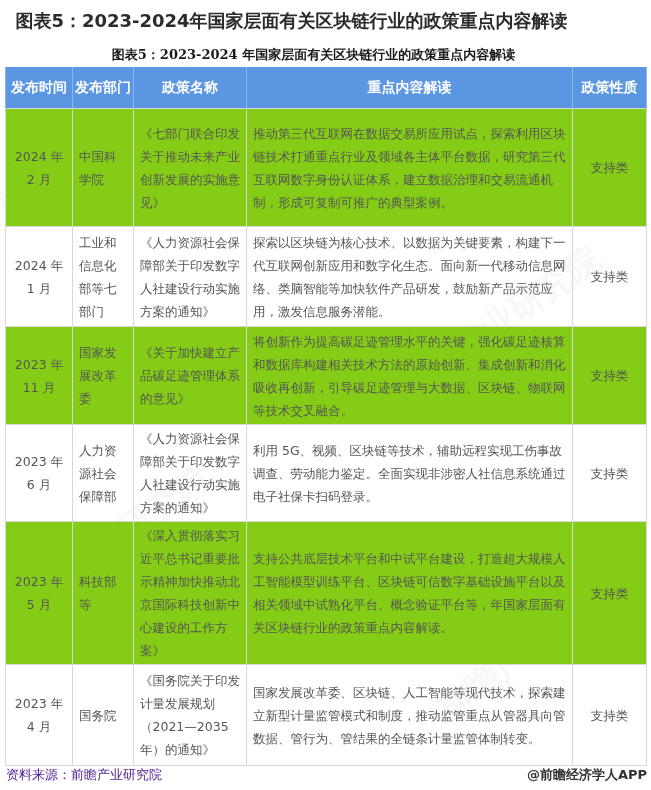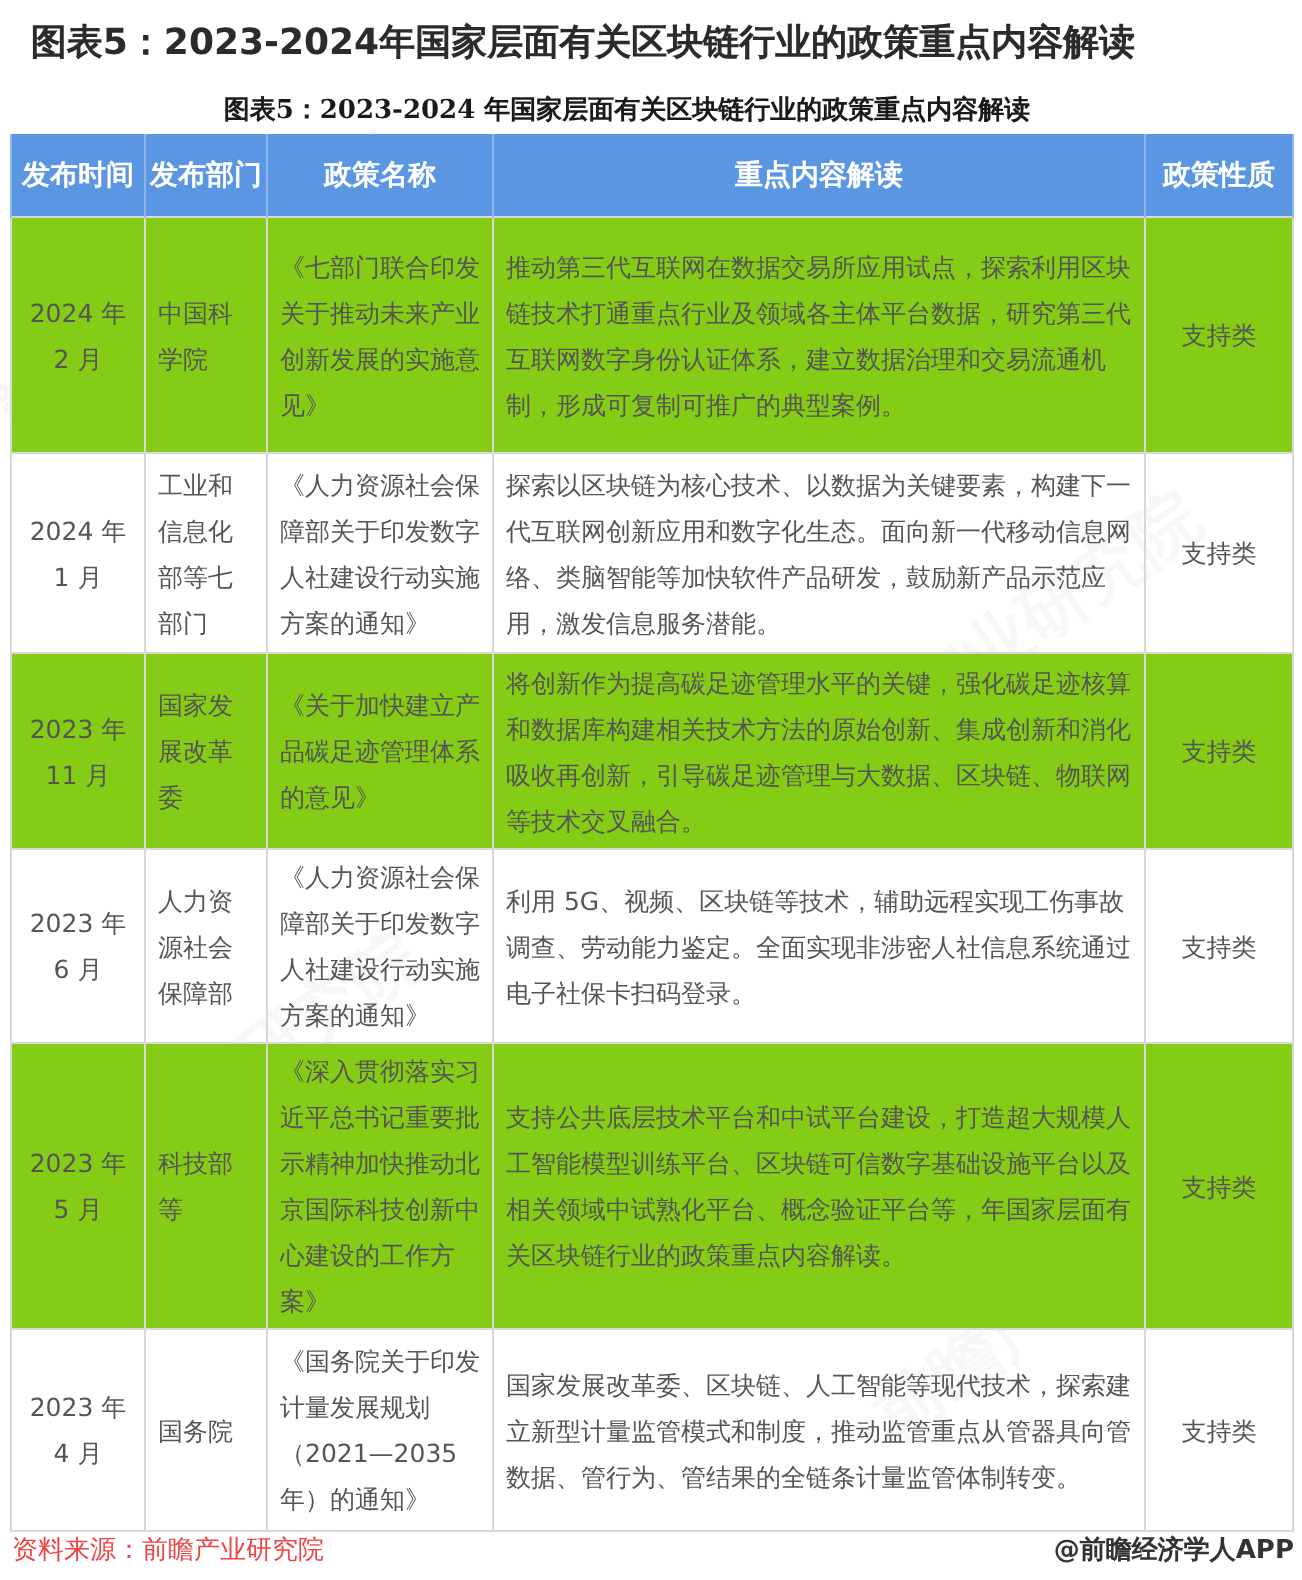--- a/index.html
+++ b/index.html
@@ -4,21 +4,21 @@
 <style>
   html, body { margin: 0; padding: 0; background: #ffffff; }
   body { width: 651px; height: 790px; position: relative; overflow: hidden; font-family: "DejaVu Sans", "Liberation Sans", sans-serif; color: #333; }
   .page-title { position: absolute; top: 9px; left: 0; width: 583px; text-align: center; font-size: 18px; font-weight: bold; color: #2b2b2b; letter-spacing: 0px; }
   .table-caption { position: absolute; top: 46px; left: 0; width: 627px; text-align: center; font-family: "DejaVu Serif", "Liberation Serif", serif; font-size: 13px; font-weight: bold; color: #1a1a1a; }
   table.policy { position: absolute; top: 67px; left: 5px; width: 641px; border-collapse: collapse; table-layout: fixed; }
   table.policy th { background: #5b96e2; color: #ffffff; font-weight: bold; font-size: 14px; height: 41px; border-left: 1px solid #8fb6ec; border-right: 1px solid #8fb6ec; padding: 0; text-align: center; }
   table.policy td { font-size: 12.5px; line-height: 23px; color: #555; border: 1px solid #d8d8d8; padding: 2px 6px; vertical-align: middle; }
   table.policy tr.alt td { background: #84cc16; }
   table.policy td.c-date, table.policy td.c-nature { text-align: center; }
-  .footer-source { position: absolute; left: 6px; top: 766px; font-size: 13px; color: #ef4444; }
+  .footer-source { position: absolute; left: 6px; top: 766px; font-size: 13px; color: #4c1d95; }
   .footer-brand { position: absolute; right: 4px; top: 766px; font-size: 13px; color: #333; font-weight: bold; }
   .watermark { position: absolute; color: rgba(150,150,150,0.08); font-size: 34px; font-weight: bold; transform: rotate(-35deg); pointer-events: none; white-space: nowrap; }
 </style>
 </head>
 <body>
 
 <div class="watermark" style="left:-20px;top:120px;">前瞻产业研究院</div>
 <div class="watermark" style="left:380px;top:300px;">前瞻产业研究院</div>
 <div class="watermark" style="left:-10px;top:520px;">前瞻产业研究院</div>
 <div class="watermark" style="left:420px;top:620px;">前瞻产业研究院</div>

